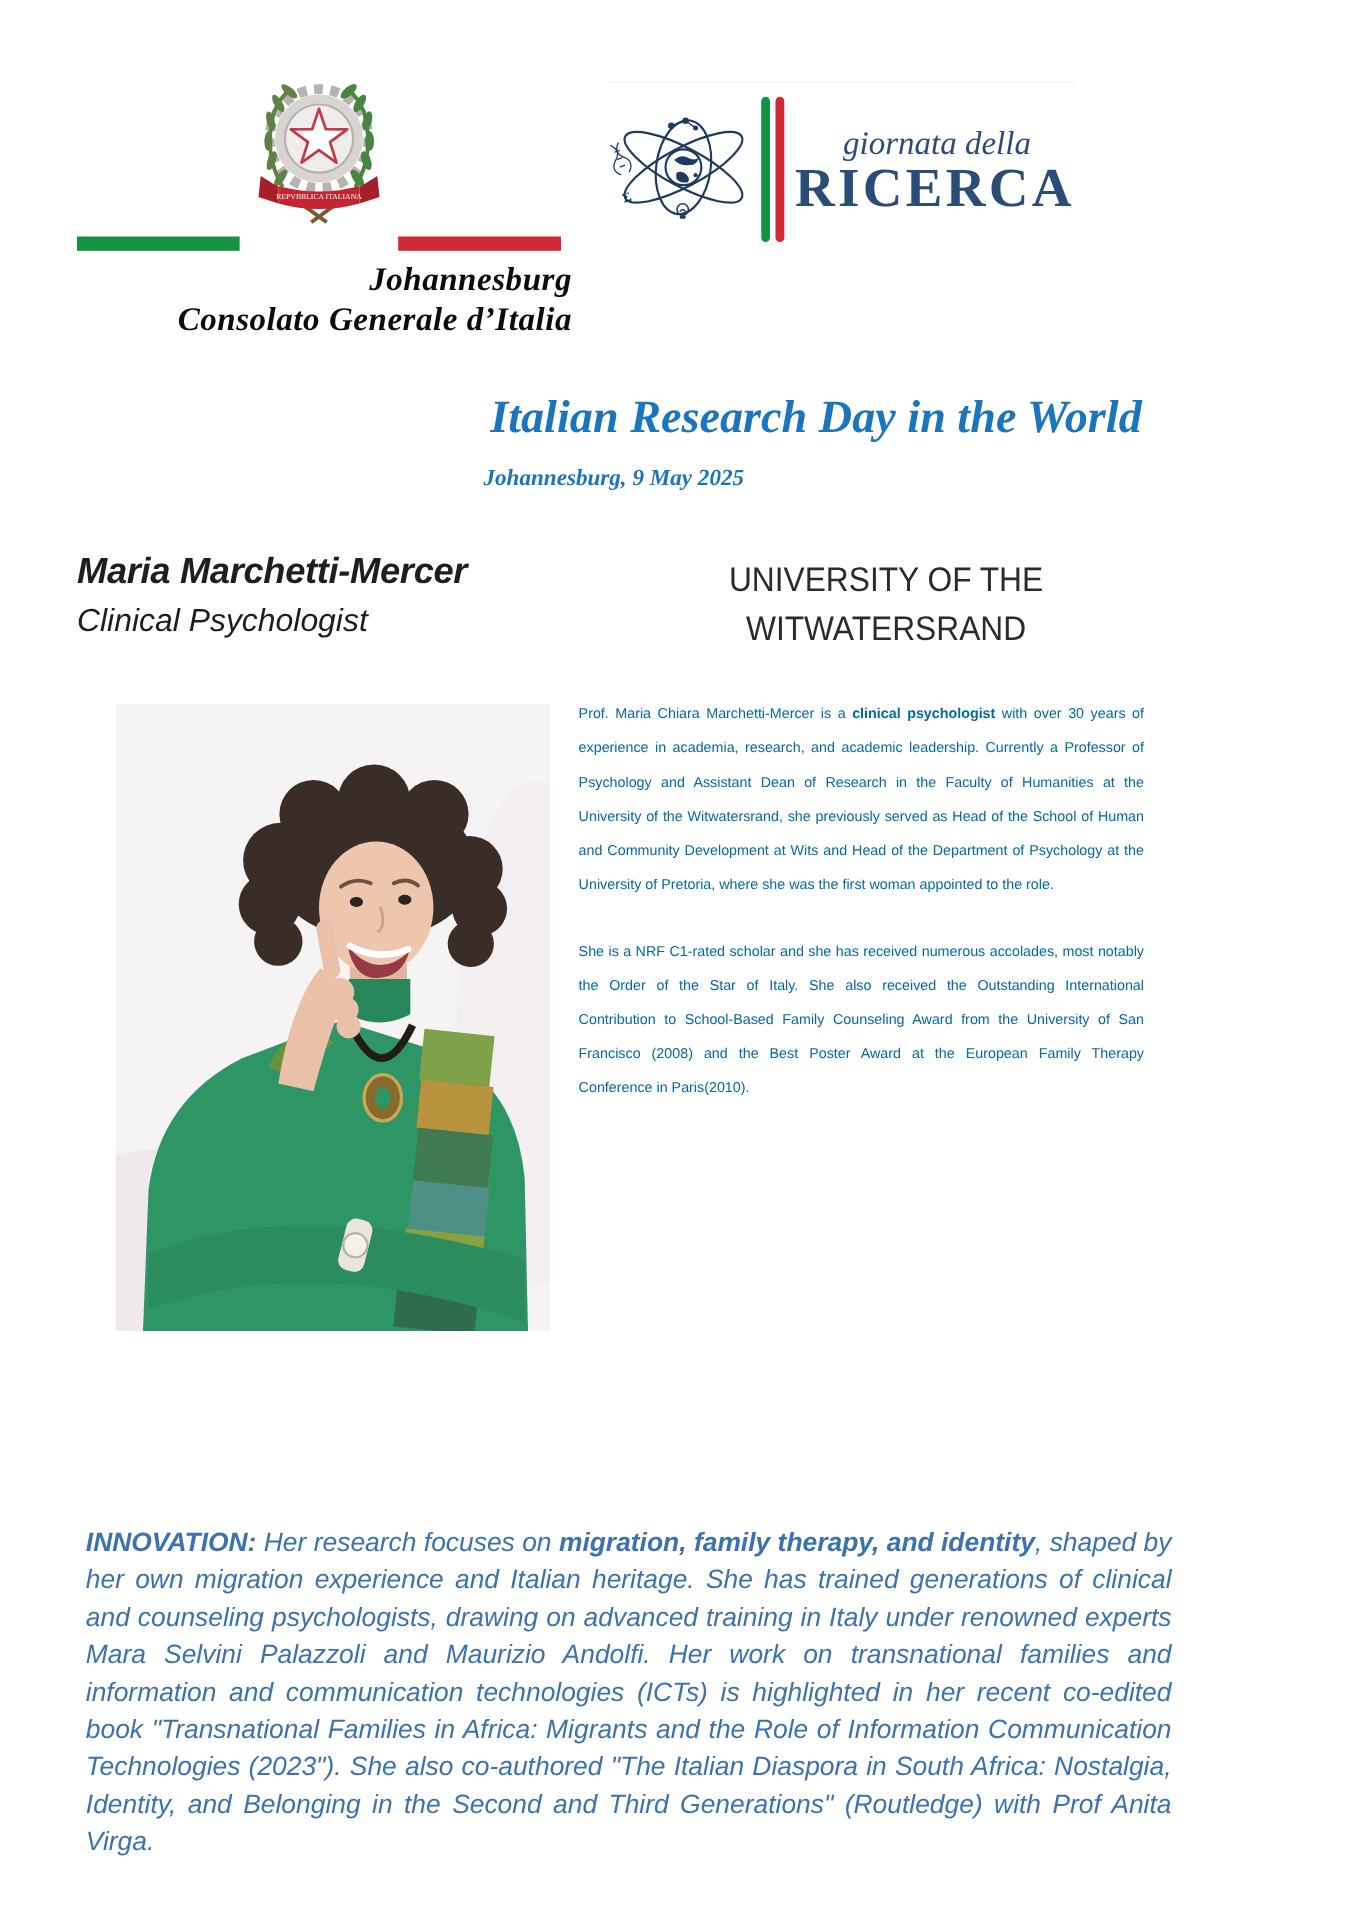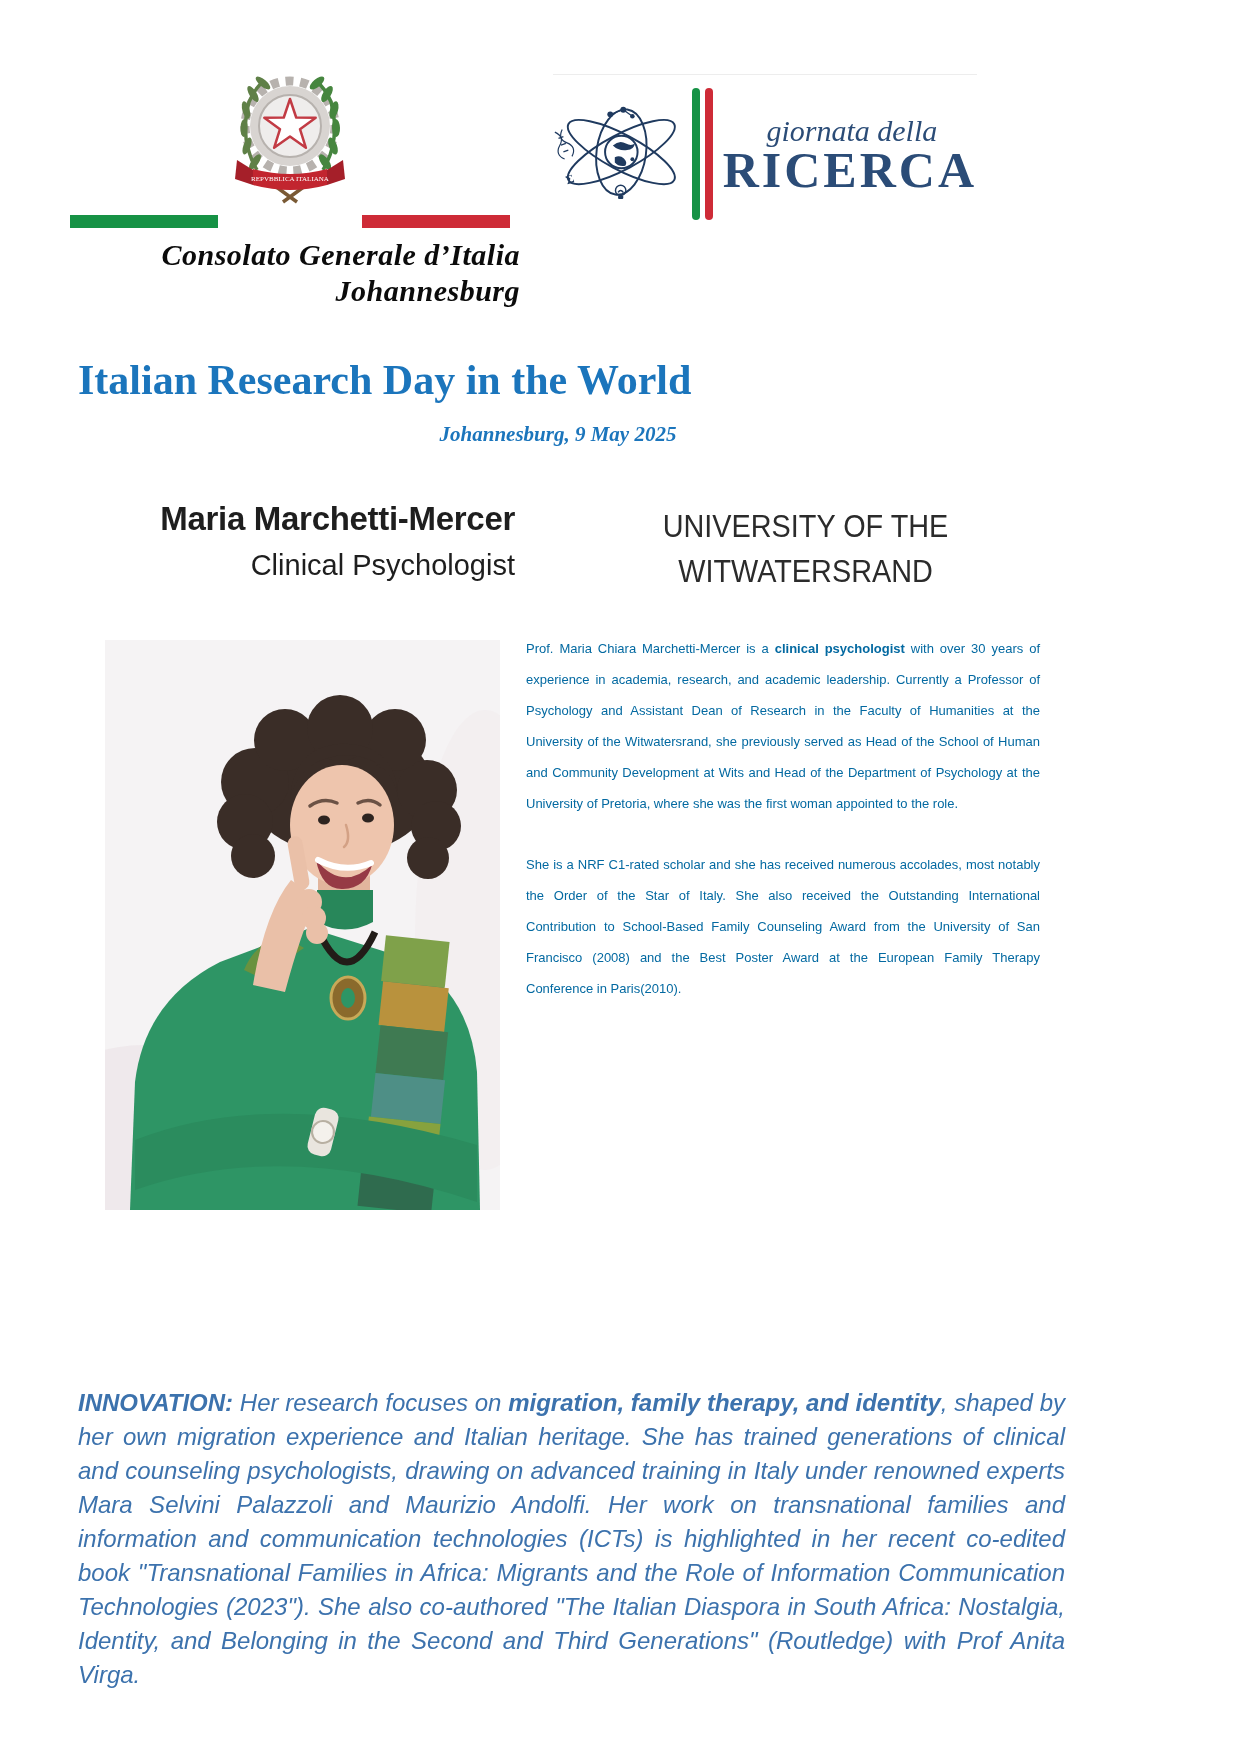--- a/index.html
+++ b/index.html
@@ -21,27 +21,27 @@
         border-top:1px solid #ededed;display:flex;align-items:center;}
   .stripes{display:flex;gap:5px;margin:0 10px 0 2px;}
   .stripes div{width:8px;height:132px;border-radius:4px;}
   .stripe-g{background:#169245;}
   .stripe-r{background:#CE2B37;}
   .logo-text{color:#2B4C77;text-align:center;}
   .logo-tagline{font-family:"Liberation Serif",serif;font-style:italic;font-size:30px;line-height:32px;margin-left:4px;}
   .logo-big{font-family:"Liberation Serif",serif;font-weight:bold;font-size:50px;line-height:46px;letter-spacing:3px;}
 
   
-  .main-title{position:absolute;left:78px;top:356px;width:960px;text-align:left;
-        font-family:"Liberation Serif",serif;font-weight:bold;font-size:42px;color:#1B75BC;}
+  .main-title{position:absolute;left:78px;top:356px;width:960px;text-align:right;
+        font-family:"Liberation Serif",serif;font-weight:bold;font-size:42px;color:#1B75BC;font-style:italic;}
   .subtitle{position:absolute;left:78px;top:422px;width:960px;text-align:center;
         font-family:"Liberation Serif",serif;font-weight:bold;font-style:italic;font-size:21px;color:#1B75BC;}
 
   
-  .person-name-block{position:absolute;left:70px;top:500px;width:445px;text-align:right;}
+  .person-name-block{position:absolute;left:70px;top:500px;width:445px;text-align:left;font-style:italic;}
   .person-name{font-size:33px;font-weight:bold;color:#1e1e1e;letter-spacing:-.3px;}
   .person-role{font-size:29px;color:#1e1e1e;margin-top:11px;}
   .affiliation{position:absolute;left:548px;top:504px;width:515px;text-align:center;
         font-size:31px;line-height:45px;color:#2b2b2b;transform:scaleX(.93);transform-origin:50% 0;}
 
   
   .portrait{position:absolute;left:105px;top:640px;width:395px;height:570px;}
 
   
   .bio{position:absolute;left:526px;top:633px;width:514px;font-size:13px;line-height:31px;
@@ -94,22 +94,22 @@
       <path d="M112 112 L128 102 L130 121 L112 127 Z" fill="#a51f29"></path>
       <path d="M38 111 Q75 121 112 111 L112 127 Q75 137 38 127 Z" fill="#c2252f"></path>
       <text x="75" y="123" text-anchor="middle" font-size="7" font-family="Liberation Serif,serif" fill="#ffffff">REPVBBLICA ITALIANA</text>
     </svg>
     <div class="flagbar">
       <div class="g"></div>
       <div class="w"></div>
       <div class="r"></div>
     </div>
     <div class="consulate-name">
+      <div>Johannesburg</div>
       <div>Consolato Generale d’Italia</div>
-      <div>Johannesburg</div>
     </div>
   </div>
 
   <div class="event-logo">
     <svg width="208" height="150" viewBox="0 0 210 150">
       <g fill="none" stroke="#1f3a5f" stroke-width="3">
         <ellipse cx="105" cy="72" rx="92" ry="27" transform="rotate(-28 105 72)"></ellipse>
         <ellipse cx="105" cy="72" rx="92" ry="27" transform="rotate(28 105 72)"></ellipse>
         <ellipse cx="105" cy="72" rx="38" ry="66" transform="rotate(8 105 72)"></ellipse>
       </g>

